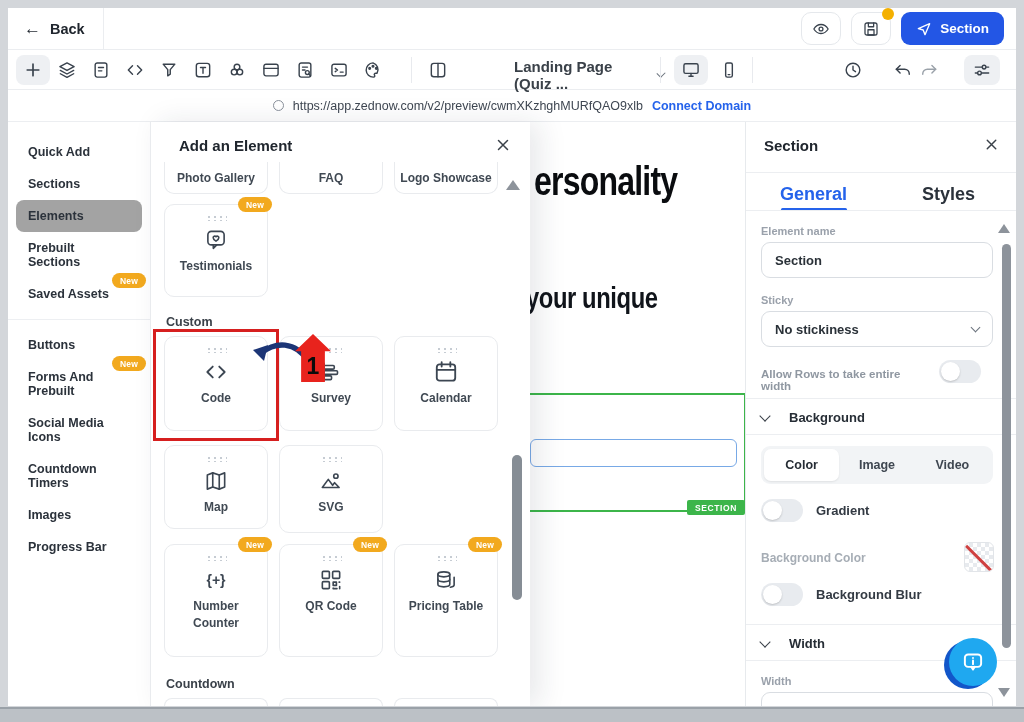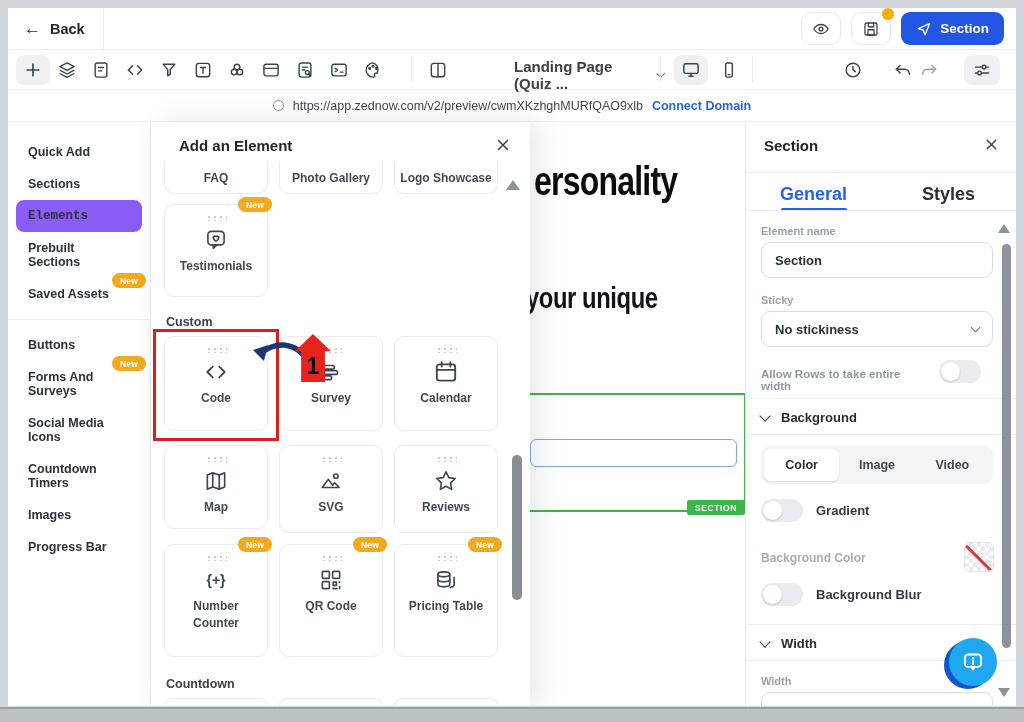--- a/index.html
+++ b/index.html
@@ -38,21 +38,21 @@
   .url-circle { width:11px; height:11px; border:1.5px solid #8a919b; border-radius:50%; }
   .url-text { color:#3f4752; }
   .connect-link { color:#2563eb; font-weight:700; cursor:pointer; }
 
   
   .body { position:relative; height:584px; background:#fff; }
 
   
   .sidebar { position:absolute; left:0; top:0; width:142px; height:100%; padding-top:14px; background:#fff; }
   .side-item { position:relative; margin:0 8px; padding:9px 12px; font-size:12.5px; font-weight:600; color:#2b323b; border-radius:8px; cursor:pointer; }
-  .side-item.selected { background:#8b5cf6;font-family:Liberation Mono, monospace; }
+  .side-item.selected { background:#a3a3a3; }
   .side-div { margin:9px 0; border-top:1px solid #edeff2; }
   .new-badge { background:#f2a91e; color:#fff; font-size:8.5px; font-weight:700; padding:2.5px 8px; border-radius:9px; letter-spacing:.2px; }
   .side-item .new-badge { position:absolute; top:-5px; left:96px; }
 
   
   .panel { position:absolute; left:142px; top:0; width:380px; height:100%; background:#fff; border-left:1px solid #e9ebee; box-shadow:10px 0 26px rgba(30,40,60,.10); z-index:5; }
   .panel-hdr { position:relative; height:40px; }
   .panel-title { position:absolute; left:28px; top:15px; font-size:15px; font-weight:700; color:#20262e; }
   .panel-close { position:absolute; right:18px; top:14px; width:18px; height:18px; color:#3a4149; cursor:pointer; }
   .panel-body { position:absolute; left:0; top:40px; right:0; bottom:0; overflow:hidden; }
@@ -88,21 +88,21 @@
   .insp-div { position:absolute; left:0; right:0; height:1px; background:#eceef1; }
   .insp-tabs { position:absolute; left:0; top:54px; width:100%; height:34px; display:flex; }
   .insp-tab { flex:1; text-align:center; font-size:18px; font-weight:700; color:#2b323b; padding-top:8px; cursor:pointer; position:relative; }
   .insp-tab.active { color:#2563eb; }
   .insp-tab.active::after { content:""; position:absolute; left:50%; transform:translateX(-50%); bottom:-1px; width:66px; height:3px; border-radius:2px; background:#2563eb; }
   .flabel { position:absolute; left:15px; font-size:11px; color:#9aa1ab; font-weight:600; }
   .fbox { position:absolute; left:15px; width:232px; height:36px; border:1px solid #d9dde2; border-radius:9px; background:#fff; display:flex; align-items:center; padding:0 13px; font-size:13px; color:#2a3138; font-weight:600; }
   .fbox .chev { position:absolute; right:13px; }
   .toggle { position:absolute; width:42px; height:23px; border-radius:999px; background:#e8ebef; cursor:pointer; }
   .toggle::after { content:""; position:absolute; left:2px; top:2px; width:19px; height:19px; border-radius:50%; background:#fff; box-shadow:0 1px 2px rgba(0,0,0,.18); }
-  .collapse-hdr { position:absolute; left:15px; display:flex; align-items:center; gap:12px; font-size:13px; font-weight:700; color:#262d35; cursor:pointer; }
+  .collapse-hdr { position:absolute; left:15px; display:flex; align-items:center; gap:20px; font-size:13px; font-weight:700; color:#262d35; cursor:pointer; }
   .chev-open { width:8px; height:8px; border-right:1.8px solid #3a4149; border-bottom:1.8px solid #3a4149; transform:rotate(45deg); margin-top:-4px; }
   .seg { position:absolute; left:15px; top:324px; width:232px; height:38px; background:#f2f4f6; border-radius:9px; display:flex; padding:3px; }
   .seg-item { flex:1; display:flex; align-items:center; justify-content:center; font-size:12.5px; font-weight:700; color:#3f4751; border-radius:7px; cursor:pointer; }
   .seg-item.active { background:#fff; color:#262d35; box-shadow:0 1px 2px rgba(0,0,0,.08); }
   .tog-label { position:absolute; left:70px; font-size:13px; font-weight:600; color:#333a43; }
   .swatch { position:absolute; left:218px; top:420px; width:30px; height:30px; border:1px solid #e2e5e9; border-radius:6px; overflow:hidden; background-image:linear-gradient(45deg,#e7eaee 25%,transparent 25%,transparent 75%,#e7eaee 75%),linear-gradient(45deg,#e7eaee 25%,#fff 25%,#fff 75%,#e7eaee 75%); background-size:8px 8px; background-position:0 0,4px 4px; cursor:pointer; }
   .swatch::after { content:""; position:absolute; left:-4px; right:-4px; top:50%; height:2.5px; background:#cf4040; transform:rotate(45deg); }
   .insp-up { position:absolute; right:6px; top:102px; width:0; height:0; border-left:6px solid transparent; border-right:6px solid transparent; border-bottom:9px solid #8d939b; }
   .insp-thumb { position:absolute; right:5px; top:122px; width:9px; height:404px; border-radius:5px; background:#8d939b; }
   .insp-down { position:absolute; right:6px; top:566px; width:0; height:0; border-left:6px solid transparent; border-right:6px solid transparent; border-top:9px solid #8d939b; }
@@ -325,21 +325,21 @@
   <div class="body">
 
     <div class="sidebar" id="sidebar">
         <div class="side-item"><span>Quick Add</span></div>
         <div class="side-item"><span>Sections</span></div>
         <div class="side-item selected"><span>Elements</span></div>
         <div class="side-item"><span>Prebuilt Sections</span></div>
         <div class="side-item"><span>Saved Assets</span><span class="new-badge">New</span></div>
         <div class="side-div"></div>
         <div class="side-item"><span>Buttons</span></div>
-        <div class="side-item"><span>Forms And Surveys</span><span class="new-badge">New</span></div>
+        <div class="side-item"><span>Forms And Prebuilt</span><span class="new-badge">New</span></div>
         <div class="side-item"><span>Social Media Icons</span></div>
         <div class="side-item"><span>Countdown Timers</span></div>
         <div class="side-item"><span>Images</span></div>
         <div class="side-item"><span>Progress Bar</span></div>
       </div>
 
     <div class="canvas">
       <div class="cv-heading">ersonality</div>
       <div class="cv-subheading">your unique</div>
       <div class="cv-section">
@@ -352,22 +352,22 @@
       <div class="panel-hdr">
         <div class="panel-title">Add an Element</div>
         <div class="panel-close"><span class="ic"><svg viewBox="0 0 24 24" fill="none" stroke="currentColor" stroke-width="2" stroke-linecap="round" stroke-linejoin="round">
                 <path d="M6 6l12 12M18 6L6 18"></path>
               </svg></span></div>
       </div>
       <div class="panel-body" id="panel-body">
         <div class="panel-scroll-up" style="right:10px;top:18px;position:absolute"></div>
         <div class="panel-thumb"></div>
       <div class="row3" style="top: 0px;">
+            <div class="stub-top">Photo Gallery</div>
             <div class="stub-top">FAQ</div>
-            <div class="stub-top">Photo Gallery</div>
             <div class="stub-top">Logo Showcase</div>
           </div>
           <div class="row3" style="top: 42px;">
             <div class="card" style="height: 93px;">
               <div class="dots"></div>
               <div class="cicon">
                 <svg viewBox="0 0 24 24" fill="none" stroke="currentColor" stroke-width="1.5" stroke-linecap="round" stroke-linejoin="round">
                   <rect x="4.5" y="4" width="15" height="12.5" rx="3.2"></rect>
                   <path d="M9.5 16.5v3.2l3.2-3.2"></path>
                   <path d="M12 13s-2.6-1.6-2.6-3.1a1.45 1.45 0 0 1 2.6-.9 1.45 1.45 0 0 1 2.6.9C14.6 11.4 12 13 12 13z"></path>
@@ -425,29 +425,20 @@
             </div>
             <div class="card" style="height: 88px;">
               <div class="dots"></div>
               <div class="cicon">
                 <svg viewBox="0 0 24 24" fill="none" stroke="currentColor" stroke-width="1.5" stroke-linecap="round" stroke-linejoin="round">
                   <path d="M4 18l5.5-7.5L13.5 16l1.8-2.4L19.5 18H4z"></path>
                   <circle cx="16.5" cy="7.5" r="2"></circle>
                 </svg>
               </div>
               <div class="clabel">SVG</div>
-            </div>
-            <div class="card" style="height: 88px;">
-              <div class="dots"></div>
-              <div class="cicon">
-                <svg viewBox="0 0 24 24" fill="none" stroke="currentColor" stroke-width="1.5" stroke-linecap="round" stroke-linejoin="round">
-                  <path d="M12 3.5l2.6 5.4 5.9.8-4.3 4.1 1 5.9-5.2-2.8-5.2 2.8 1-5.9L3.5 9.7l5.9-.8L12 3.5z"></path>
-                </svg>
-              </div>
-              <div class="clabel">Reviews</div>
             </div>
           </div>
           <div class="row3" style="top: 382px;">
             <div class="card" style="height: 113px;">
               <div class="dots"></div>
               <div class="cicon">
                 <svg viewBox="0 0 24 24">
                   <text x="12" y="16.5" font-size="13" font-weight="700" fill="currentColor" text-anchor="middle" font-family="Liberation Sans, sans-serif">{+}</text>
                 </svg>
               </div>

